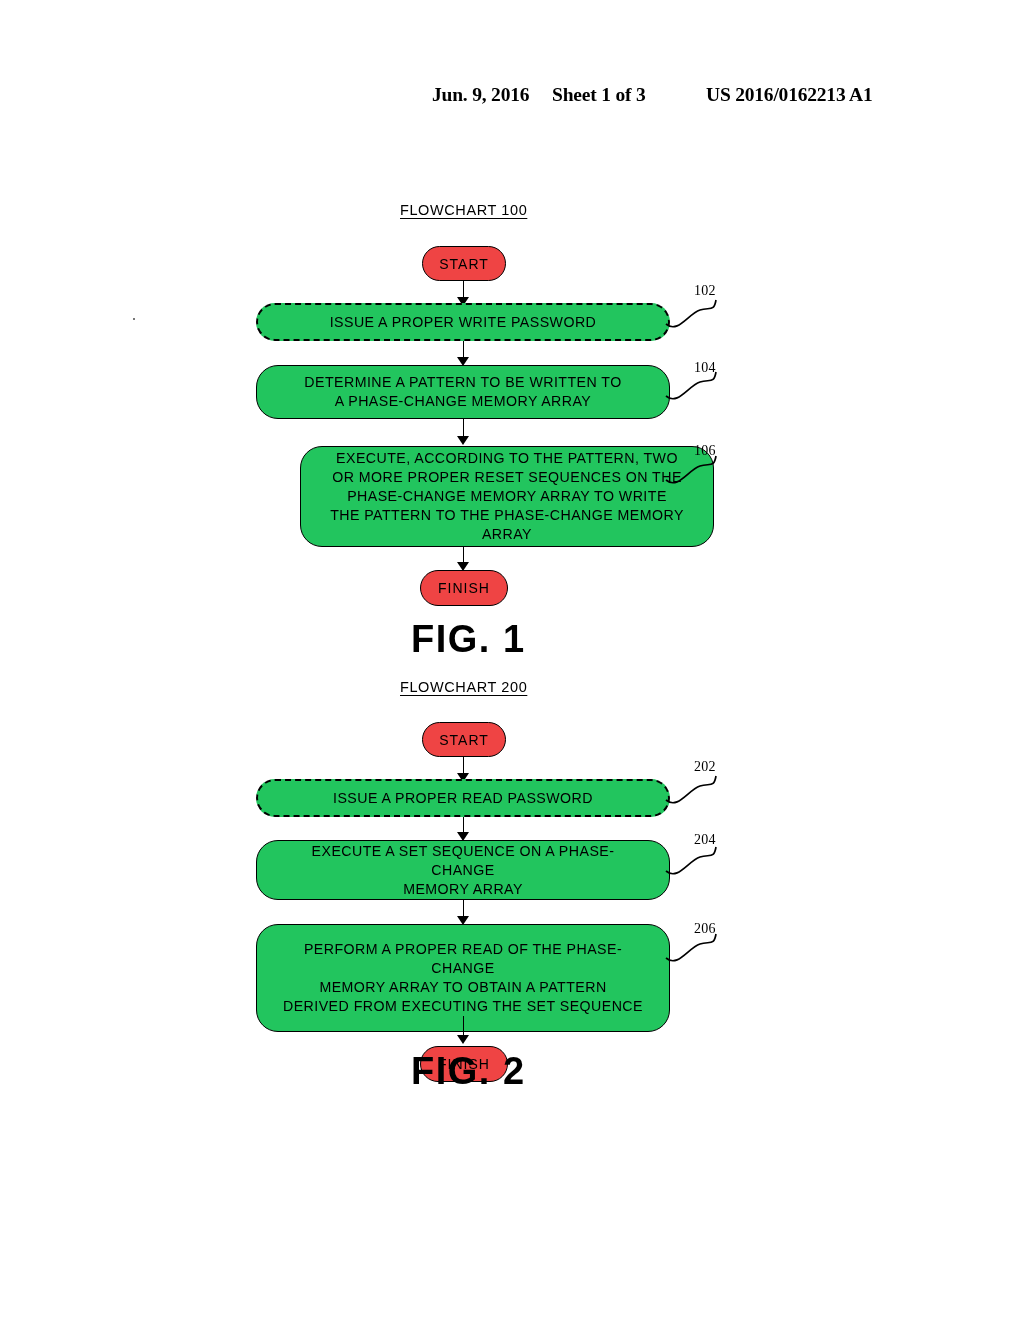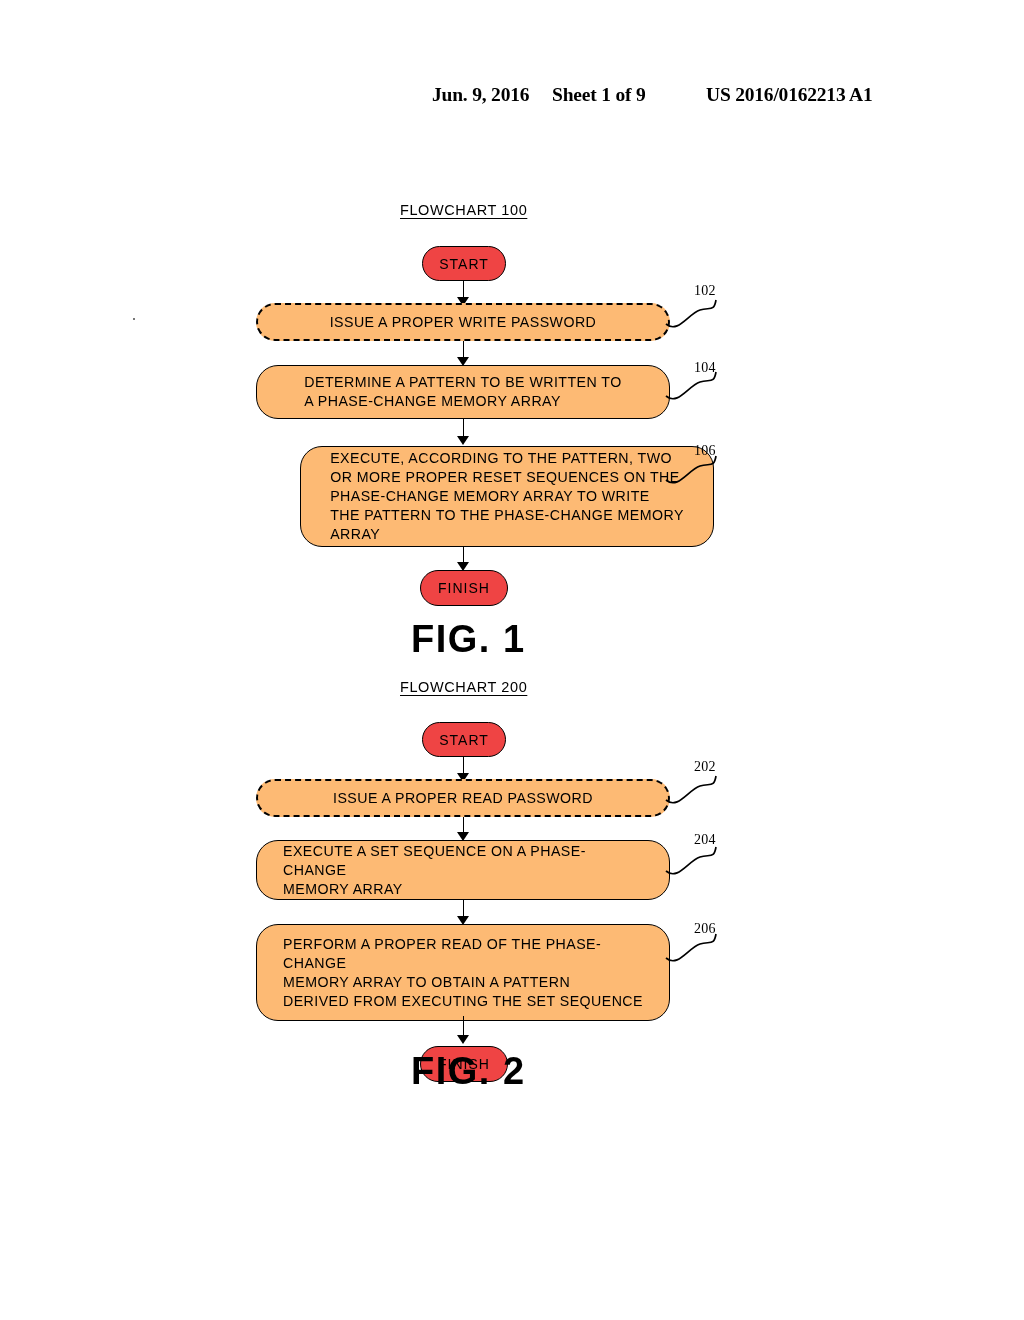--- a/index.html
+++ b/index.html
@@ -60,22 +60,22 @@
 
   
   .node {
     position: absolute;
     border: 1.7px solid #000;
     border-radius: 22px;
     box-sizing: border-box;
     display: flex;
     align-items: center;
     justify-content: center;
-    text-align: left;
-    background: #fdba74;
+    text-align: center;
+    background: #22c55e;
   }
   .node.dashed {
     border-style: dashed;
     border-width: 2px;
     border-radius: 26px;
   }
   .node .node-text {
     font-size: 14.2px;
     letter-spacing: 0.45px;
     line-height: 19px;
@@ -125,21 +125,21 @@
     width: 2px;
     height: 2px;
     background: #777;
   }
 </style>
 </head>
 <body>
 
 <div class="page-header">
   <span class="hdr-date">Jun. 9, 2016</span>
-  <span class="hdr-sheet">Sheet 1 of 9</span>
+  <span class="hdr-sheet">Sheet 1 of 3</span>
   <span class="hdr-num">US 2016/0162213 A1</span>
 </div>
 
 <div class="speck" style="left:133px; top:318px;"></div>
 
 <div>
 
   <div class="chart-title" style="left:400px; top:202px;">FLOWCHART 100</div>
 
   <div class="terminator" style="left:422px; top:246px; width:84px; height:35px;">
@@ -221,21 +221,21 @@
 MEMORY ARRAY</div>
   </div>
   <svg class="leader" style="left:664px; top:845px;" width="60" height="46">
     <path d="M2 26 C 14 36, 24 16, 36 12 C 46 9, 50 14, 52 2" fill="none" stroke="#000" stroke-width="1.7"></path>
   </svg>
   <div class="ref-num" style="left:694px; top:832px;">204</div>
 
   <div class="conn" style="left:463px; top:900px; height:21px;"></div>
   <div class="arrowhead" style="left:457px; top:916px;"></div>
 
-  <div class="node" style="left:256px; top:924px; width:414px; height:97px;">
+  <div class="node" style="left:256px; top:924px; width:414px; height:108px;">
     <div class="node-text">PERFORM A PROPER READ OF THE PHASE-CHANGE
 MEMORY ARRAY TO OBTAIN A PATTERN
 DERIVED FROM EXECUTING THE SET SEQUENCE</div>
   </div>
   <svg class="leader" style="left:664px; top:930px;" width="60" height="46">
     <path d="M2 28 C 14 38, 24 18, 36 14 C 46 11, 50 16, 52 4" fill="none" stroke="#000" stroke-width="1.7"></path>
   </svg>
   <div class="ref-num" style="left:694px; top:921px;">206</div>
 
   <div class="conn" style="left:463px; top:1016px; height:22px;"></div>

